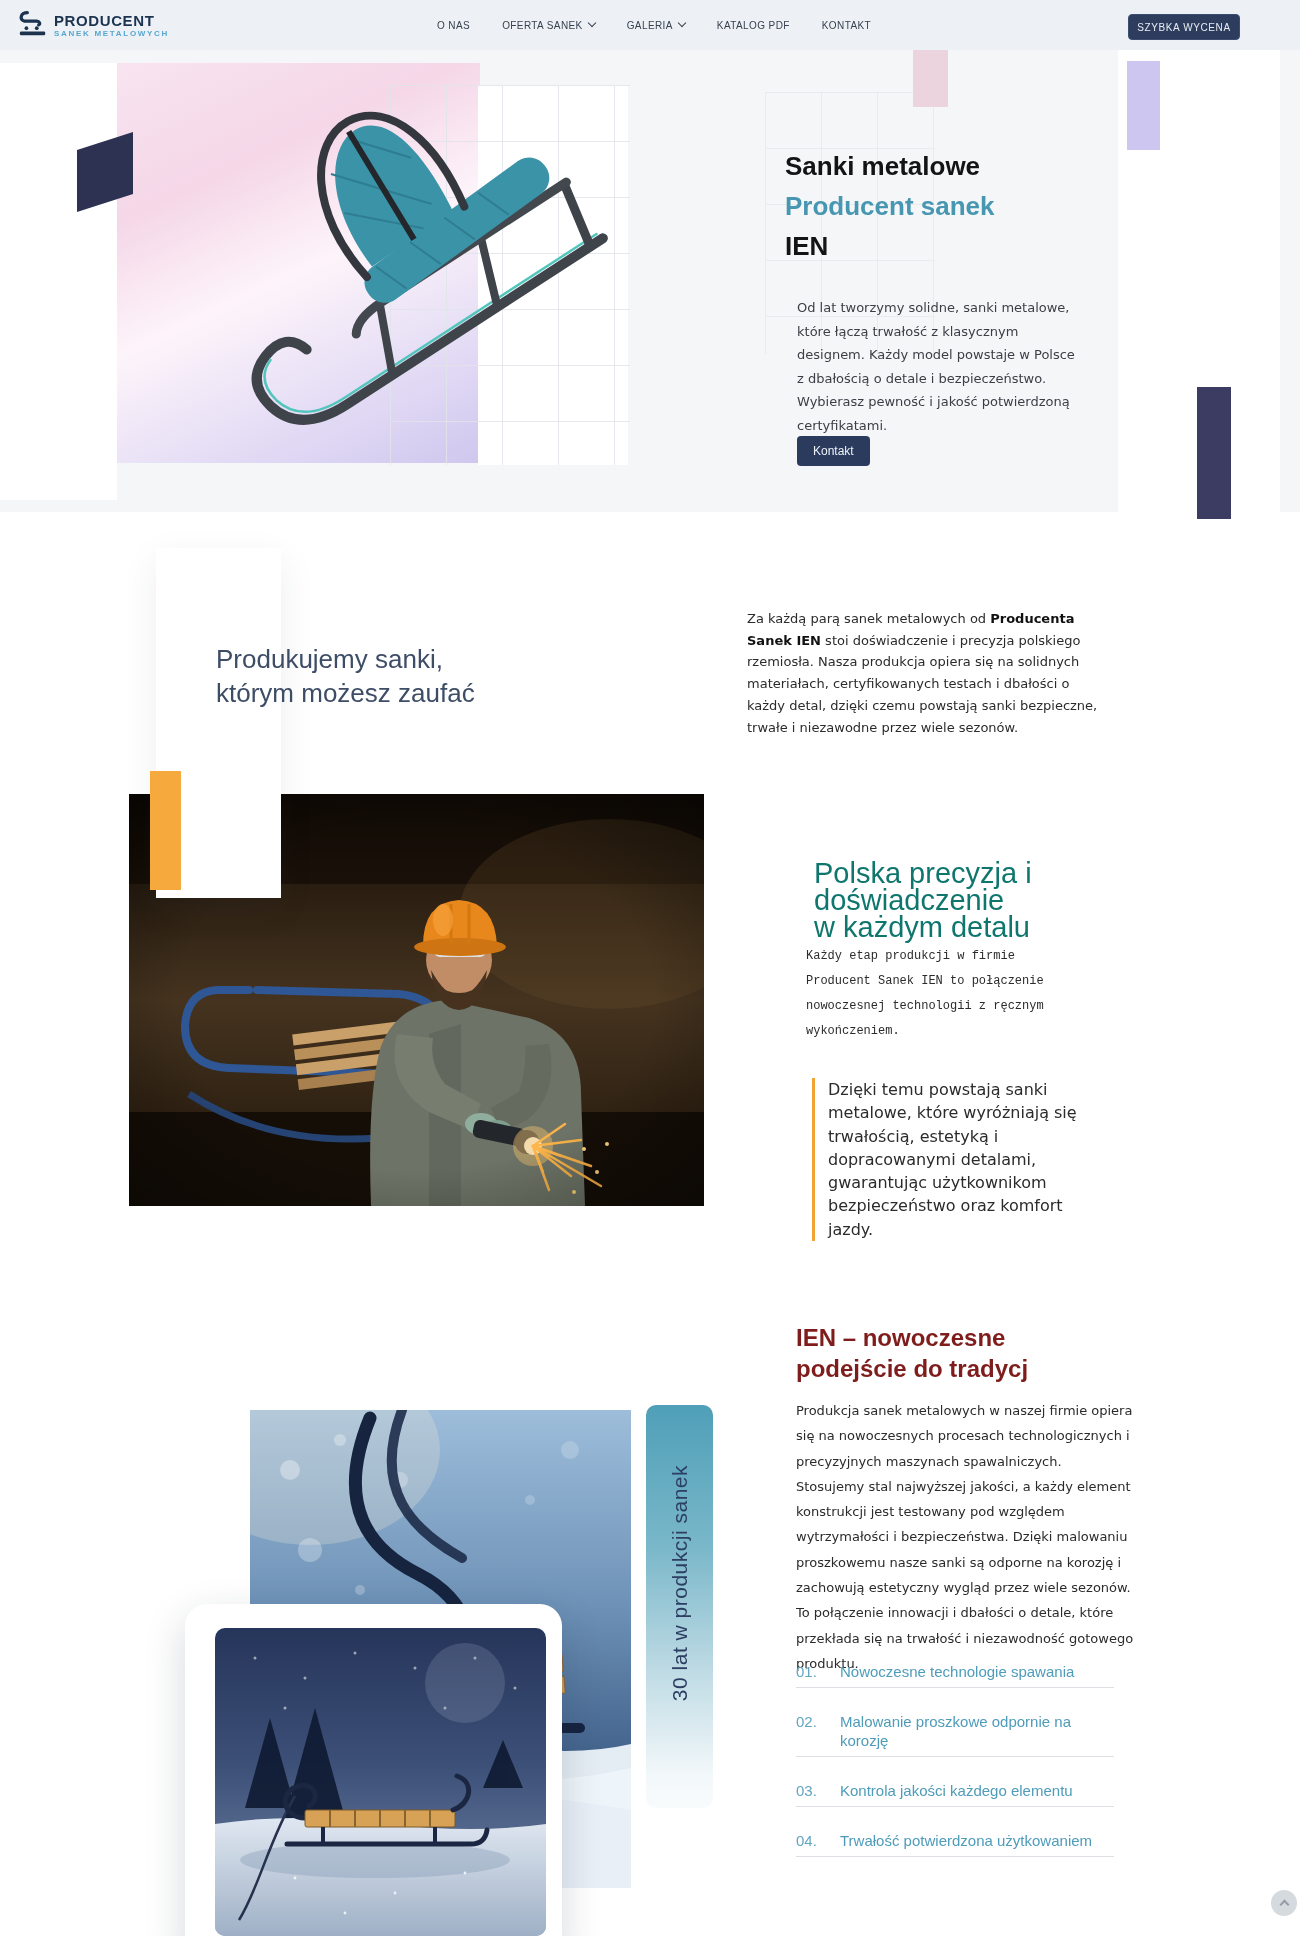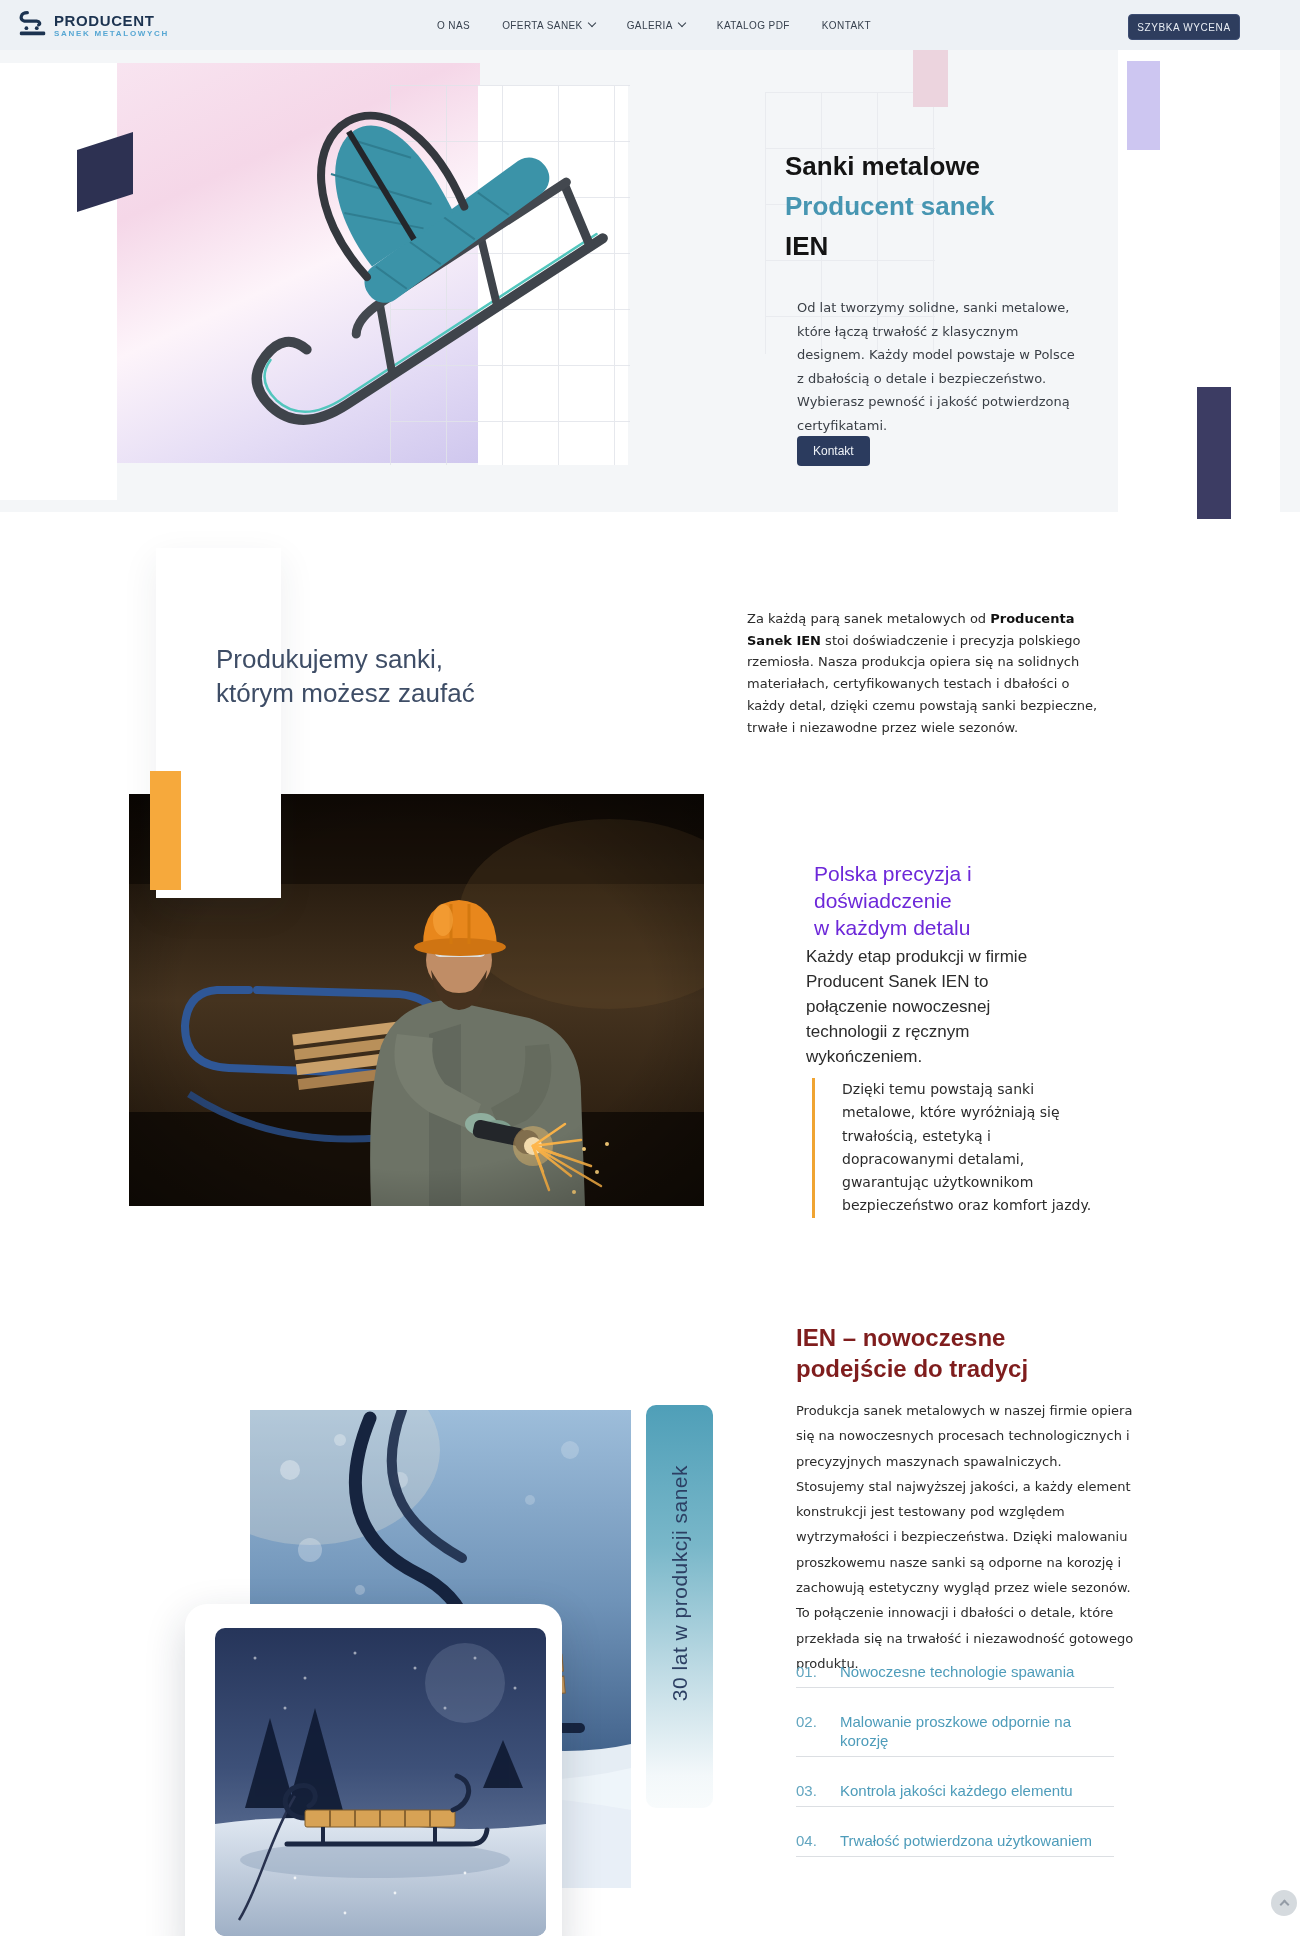--- a/index.html
+++ b/index.html
@@ -55,27 +55,27 @@
   .trust-heading { left:216px; top:642px; width:300px; font-size:26px; font-weight:300; line-height:34px;
      color:#3e4d66; z-index:4; }
   .trust-heading span { display:block; }
   .deco-orange { left:150px; top:771px; width:31px; height:119px; background:#f6a93c; z-index:5; }
   .trust-para { left:747px; top:608px; width:352px; font-size:13px; line-height:21.7px; color:#2b2b2b;
      font-family:"DejaVu Sans", sans-serif; }
   .trust-para b { color:#111; }
 
   
   .worker-photo { left:129px; top:794px; width:575px; height:412px; z-index:2; overflow:hidden; }
-  .craft-heading { left:814px; top:860px; width:300px; font-size:21px; font-weight:300; line-height:27px;
-     color:#6d28d9; }
+  .craft-heading { left:814px; top:860px; width:300px; font-size:29px; font-weight:300; line-height:27px;
+     color:#0f766e; }
   .craft-heading span { display:block; }
-  .craft-para { left:806px; top:944px; width:250px; font-size:17px; line-height:25px; color:#2b2b2b;
-     font-family:Liberation Sans, sans-serif; }
-  .craft-quote { left:812px; top:1078px; width:282px; border-left:3px solid #f0a432; padding-left:27px;
-     font-size:14px; line-height:23.3px; color:#2b2b2b; font-family:"DejaVu Sans", sans-serif; }
+  .craft-para { left:806px; top:944px; width:250px; font-size:12px; line-height:25px; color:#2b2b2b;
+     font-family:Liberation Mono, monospace; }
+  .craft-quote { left:812px; top:1078px; width:282px; border-left:3px solid #f0a432; padding-left:13px;
+     font-size:16px; line-height:23.3px; color:#2b2b2b; font-family:"DejaVu Sans", sans-serif; }
 
   
   .ien-heading { left:796px; top:1322px; width:320px; font-size:24px; font-weight:700; line-height:31px;
      color:#7f1d1d; }
   .ien-heading span { display:block; }
   .ien-para { left:796px; top:1398px; width:338px; font-size:13px; line-height:25.3px; color:#2b2b2b;
      font-family:"DejaVu Sans", sans-serif; }
   .ien-list { left:796px; top:1662px; width:318px; list-style:none; }
   .ien-list li { display:flex; gap:10px; padding:24px 0 6px; border-bottom:1px solid #dcdfe3;
      font-size:15px; color:#4e9cba; line-height:19px; cursor:pointer; }

